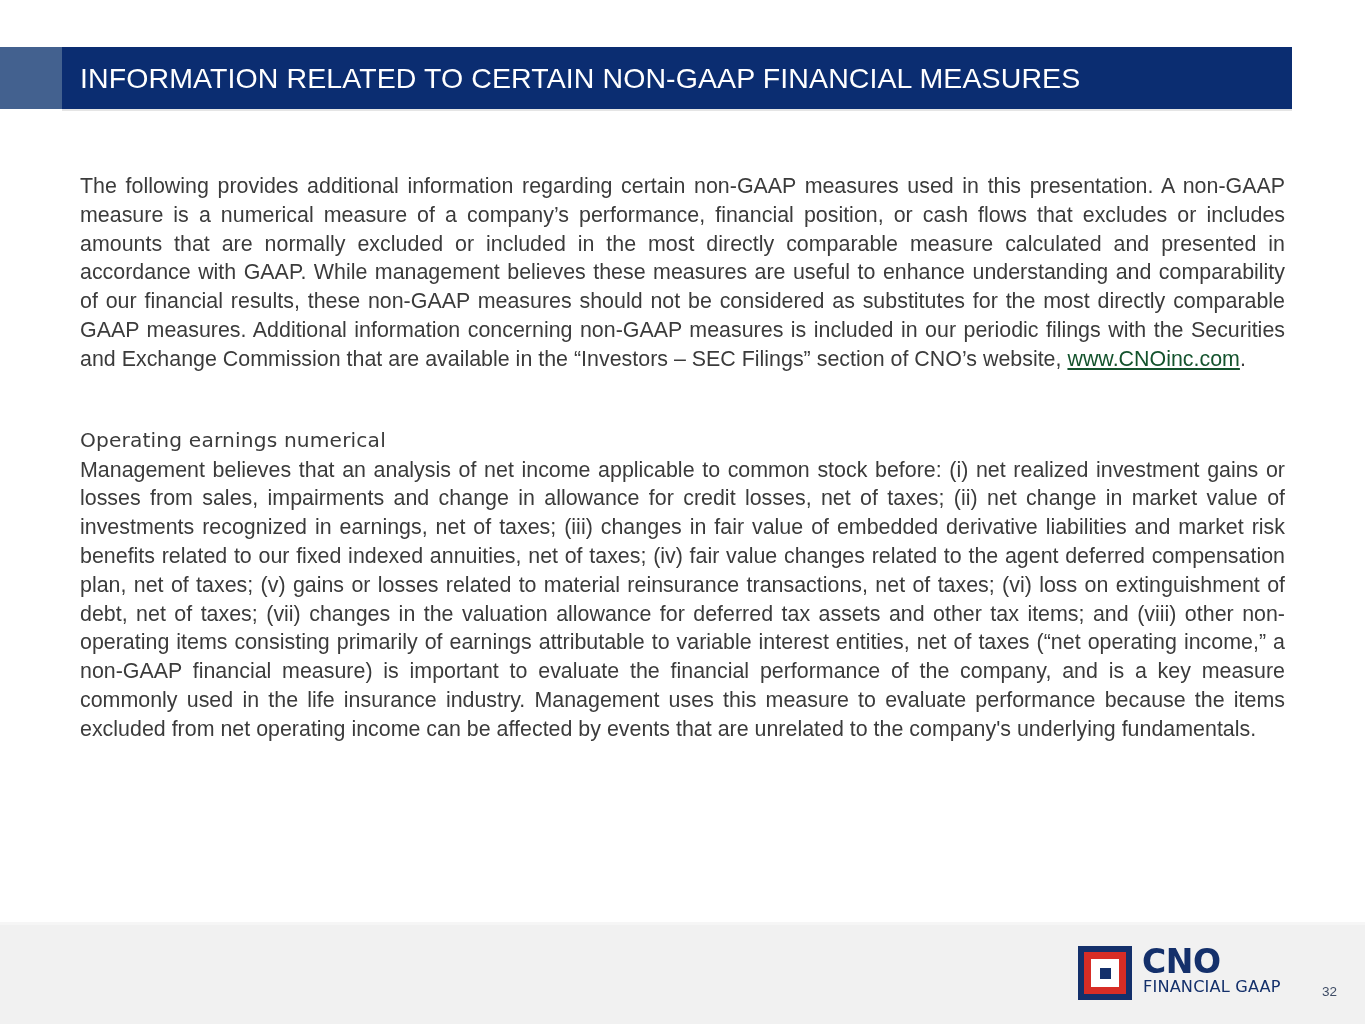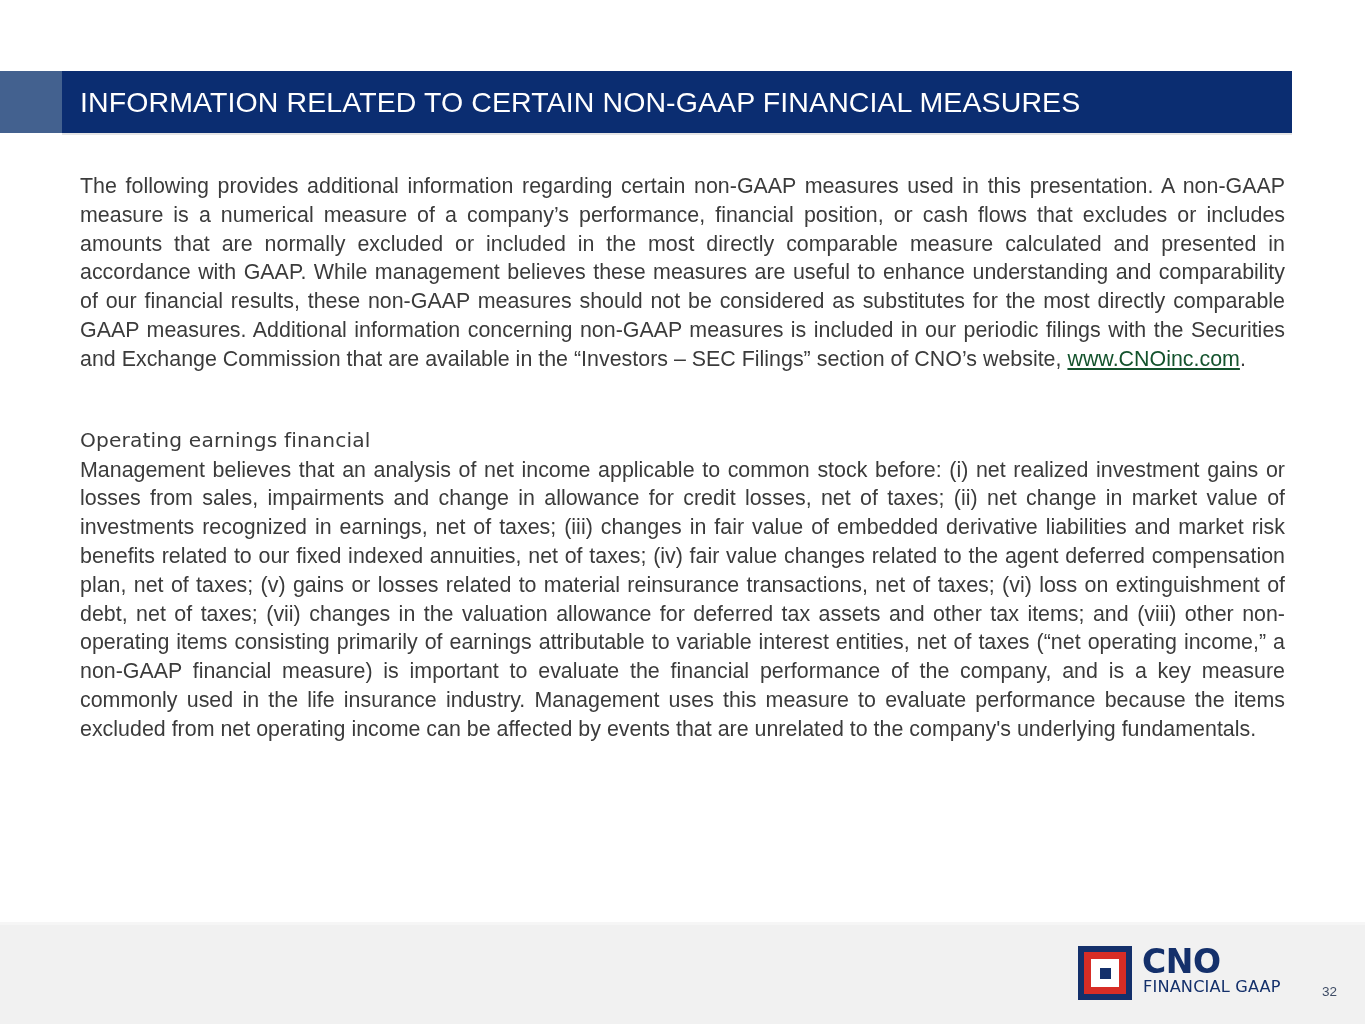--- a/index.html
+++ b/index.html
@@ -25,21 +25,20 @@
     background: #ffffff;
   }
 
   
   .header-wrap {
     position: absolute;
     left: 0;
     top: 47px;
     width: 1365px;
     height: 62px;
-    margin-top: 24px;
   }
   .header-accent {
     position: absolute;
     left: 0; top: 0;
     width: 62px;
     height: 62px;
     background: #43618f;
   }
   .header-band {
     position: absolute;
@@ -209,21 +208,21 @@
     <div class="header-band-shadow"></div>
     <div class="header-title">INFORMATION RELATED TO CERTAIN NON-GAAP FINANCIAL MEASURES</div>
   </div>
 
   <div class="content">
 
     <p class="para"><span>The following provides additional information regarding certain non-GAAP measures used in this presentation. A non-GAAP measure is a numerical measure of a company’s performance, financial position, or cash flows that excludes or includes amounts that are normally excluded or included in the most directly comparable measure calculated and presented in accordance with GAAP. While management believes these measures are useful to enhance understanding and comparability of our financial results, these non-GAAP measures should not be considered as substitutes for the most directly comparable GAAP measures. Additional information concerning non-GAAP measures is included in our periodic filings with the Securities and Exchange Commission that are available in the “Investors – SEC Filings” section of CNO’s website, </span><a class="link" href="#">www.CNOinc.com</a><span>.</span></p>
 
     <div class="gap"></div>
 
-    <div class="subhead">Operating earnings financial</div>
+    <div class="subhead">Operating earnings numerical</div>
 
     <p class="para">Management believes that an analysis of net income applicable to common stock before: (i) net realized investment gains or losses from sales, impairments and change in allowance for credit losses, net of taxes; (ii) net change in market value of investments recognized in earnings, net of taxes; (iii) changes in fair value of embedded derivative liabilities and market risk benefits related to our fixed indexed annuities, net of taxes; (iv) fair value changes related to the agent deferred compensation plan, net of taxes; (v) gains or losses related to material reinsurance transactions, net of taxes; (vi) loss on extinguishment of debt, net of taxes; (vii) changes in the valuation allowance for deferred tax assets and other tax items; and (viii) other non-operating items consisting primarily of earnings attributable to variable interest entities, net of taxes (“net operating income,” a non-GAAP financial measure) is important to evaluate the financial performance of the company, and is a key measure commonly used in the life insurance industry. Management uses this measure to evaluate performance because the items excluded from net operating income can be affected by events that are unrelated to the company's underlying fundamentals.</p>
   </div>
 
   <div class="footer">
     <div class="footer-hairline"></div>
   </div>
 
   <div class="logo">
     <div class="logo-mark">

